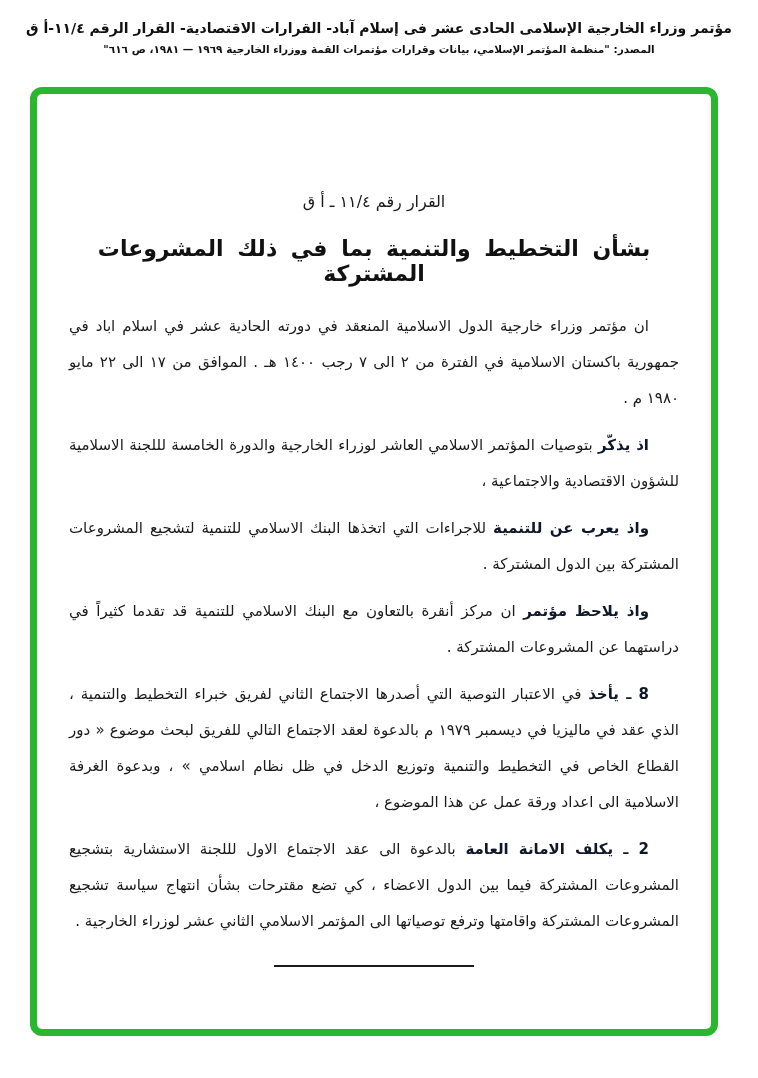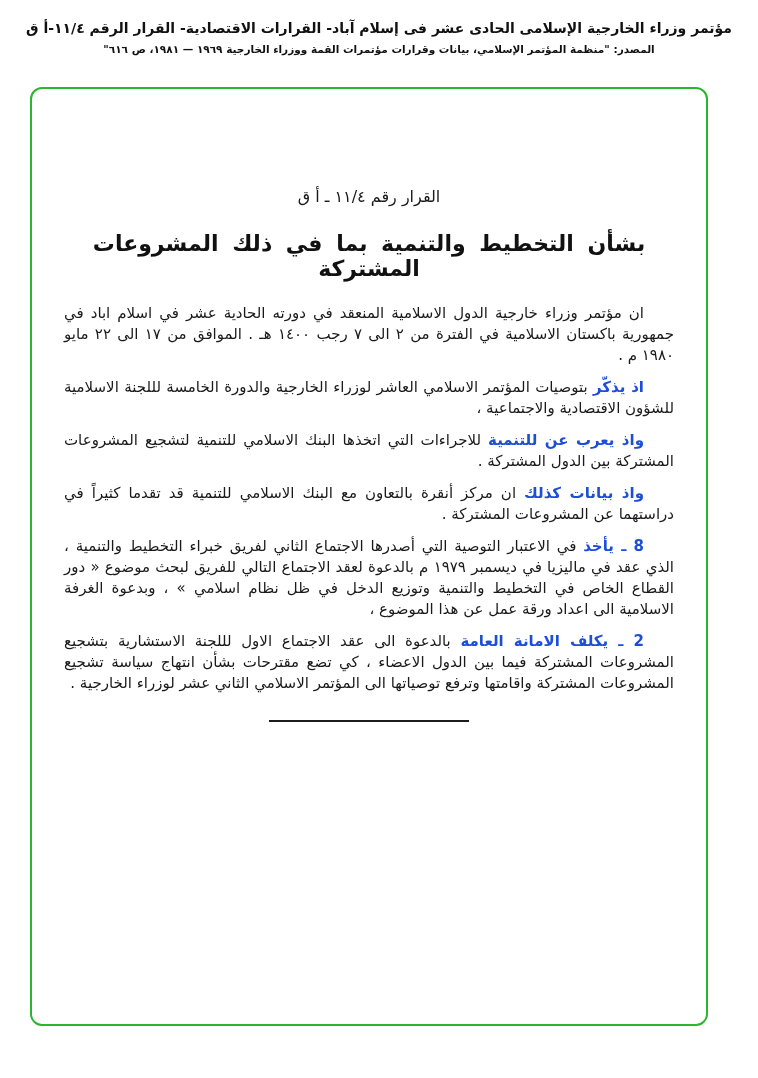--- a/index.html
+++ b/index.html
@@ -41,21 +41,21 @@
     white-space: nowrap;
     color: #111111;
   }
   
   .doc-frame {
     position: absolute;
     left: 30px;
     top: 87px;
     width: 674px;  
     height: 935px; 
-    border: 2px solid #0c4a6e;
+    border: 7px solid #0c4a6e;
     border-radius: 12px;
     background: #ffffff;
     box-sizing: content-box;
   }
   .doc-inner {
     position: absolute;
     left: 32px;
     right: 32px;
     top: 0;
     direction: rtl;
@@ -73,29 +73,29 @@
     font-weight: bold;
     word-spacing: 6px;
     color: #111111;
   }
   .paras {
     margin-top: 22px;
   }
   .para {
     margin: 0 0 11px 0;
     font-size: 15px;
-    line-height: 21px;
+    line-height: 36px;
     text-align: justify;
     text-align-last: right;
     text-indent: 30px;
     color: #1a1a1a;
   }
   .para b {
     font-weight: bold;
-    color: #1d4ed8;
+    color: #0f172a;
   }
   .divider {
     width: 200px;
     height: 2px;
     background: #1c1c1c;
     margin: 26px auto 0 auto;
   }
 </style>
 </head>
 <body>
@@ -111,21 +111,21 @@
     <div class="doc-inner">
 
       <div class="doc-title">القرار رقم ١١/٤ ـ أ ق</div>
 
       <div class="doc-subtitle">بشأن التخطيط والتنمية بما في ذلك المشروعات المشتركة</div>
 
       <div class="paras" id="paragraphs">
           <p class="para">ان مؤتمر وزراء خارجية الدول الاسلامية المنعقد في دورته الحادية عشر في اسلام اباد في جمهورية باكستان الاسلامية في الفترة من ٢ الى ٧ رجب ١٤٠٠ هـ . الموافق من ١٧ الى ٢٢ مايو ١٩٨٠ م .</p>
           <p class="para"><b>اذ يذكّر</b> بتوصيات المؤتمر الاسلامي العاشر لوزراء الخارجية والدورة الخامسة لللجنة الاسلامية للشؤون الاقتصادية والاجتماعية ،</p>
           <p class="para"><b>واذ يعرب عن للتنمية</b> للاجراءات التي اتخذها البنك الاسلامي للتنمية لتشجيع المشروعات المشتركة بين الدول المشتركة .</p>
-          <p class="para"><b>واذ بيانات كذلك</b> ان مركز أنقرة بالتعاون مع البنك الاسلامي للتنمية قد تقدما كثيراً في دراستهما عن المشروعات المشتركة .</p>
+          <p class="para"><b>واذ يلاحظ مؤتمر</b> ان مركز أنقرة بالتعاون مع البنك الاسلامي للتنمية قد تقدما كثيراً في دراستهما عن المشروعات المشتركة .</p>
           <p class="para"><b>8 ـ يأخذ</b> في الاعتبار التوصية التي أصدرها الاجتماع الثاني لفريق خبراء التخطيط والتنمية ، الذي عقد في ماليزيا في ديسمبر ١٩٧٩ م بالدعوة لعقد الاجتماع التالي للفريق لبحث موضوع « دور القطاع الخاص في التخطيط والتنمية وتوزيع الدخل في ظل نظام اسلامي » ، وبدعوة الغرفة الاسلامية الى اعداد ورقة عمل عن هذا الموضوع ،</p>
           <p class="para"><b>2 ـ يكلف الامانة العامة</b> بالدعوة الى عقد الاجتماع الاول لللجنة الاستشارية بتشجيع المشروعات المشتركة فيما بين الدول الاعضاء ، كي تضع مقترحات بشأن انتهاج سياسة تشجيع المشروعات المشتركة واقامتها وترفع توصياتها الى المؤتمر الاسلامي الثاني عشر لوزراء الخارجية .</p>
         </div>
 
       <div class="divider" style="background: rgb(28, 28, 28);"></div>
 
     </div>
   </div>
 
 </div>

